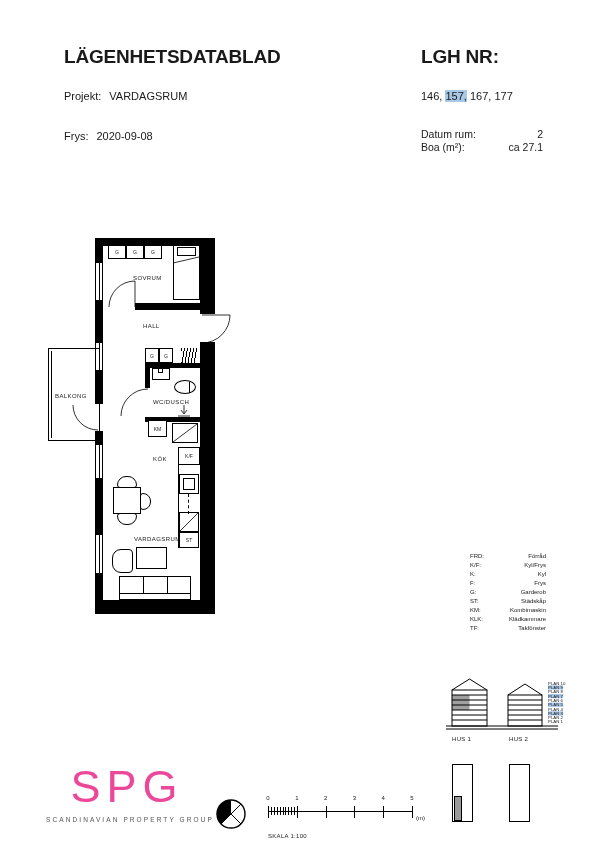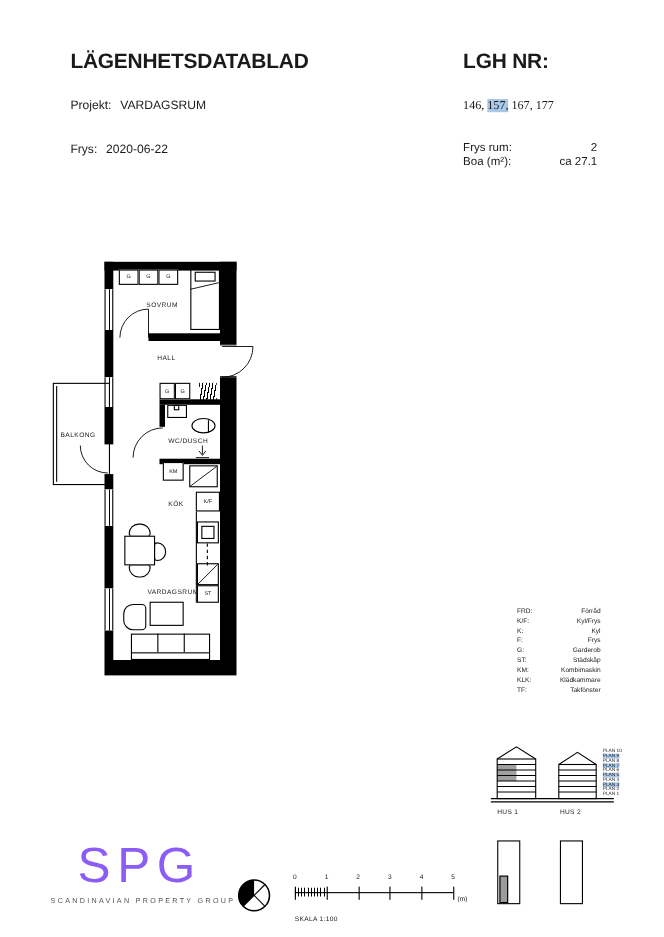--- a/index.html
+++ b/index.html
@@ -26,45 +26,45 @@
   #floorcol{position:absolute;left:548px;top:681px;transform:scale(0.72);transform-origin:top left;}
   .floor-row{font-size:6px;line-height:6px;white-space:nowrap;width:fit-content;}
   .floor-row.hl{background:var(--hl,#a9c7e7);}
   .fprint{position:absolute;border:1.5px solid #000;background:#fff;box-sizing:border-box;}
   
   .ticknum{position:absolute;font-size:6px;width:10px;text-align:center;}
   .tickline{position:absolute;width:1px;height:12px;background:#000;}
   .tiny{font-size:6px;white-space:nowrap;}
   
   #logo{position:absolute;left:46px;top:764px;width:162px;text-align:center;}
-  #logo-text{font-size:45px;letter-spacing:6px;color:#8b5cf6;line-height:1;}
+  #logo-text{font-size:45px;letter-spacing:6px;color:#ec4899;line-height:1;}
   #logo-sub{margin-top:7px;font-size:6.5px;letter-spacing:2.1px;color:#555;white-space:nowrap;}
 </style>
 </head>
 <body style="--hl: #a9c7e7;">
 
 <div id="page">
 
   <div class="abs h-title" style="left:64px;top:46px;">LÄGENHETSDATABLAD</div>
   <div class="abs h-title" style="left:421px;top:46px;">LGH NR:</div>
 
   <div class="abs row-sm" style="left:64px;top:90px;">
     <span class="lbl-gap">Projekt:</span><span>VARDAGSRUM</span>
   </div>
 
-  <div class="abs row-sm" style="left:421px;top:90px;font-family:Liberation Serif, serif;">
+  <div class="abs row-sm" style="left:421px;top:90px;">
     <span>146, </span><span class="hlspan">157,</span><span> 167, 177</span>
   </div>
 
   <div class="abs row-sm" style="left:64px;top:130px;">
-    <span class="lbl-gap">Frys:</span><span>2020-06-22</span>
+    <span class="lbl-gap">Frys:</span><span>2020-09-08</span>
   </div>
 
   <div class="abs flexrow" style="left:421px;top:128px;width:122px;">
-    <span>Frys rum:</span>
+    <span>Datum rum:</span>
       <span>2</span>
   </div>
   <div class="abs flexrow" style="left:421px;top:141px;width:122px;">
     <span>Boa (m²):</span>
       <span>ca 27.1</span>
   </div>
 
   <div id="plan">
 
     <div class="abs b" style="left:47px;top:2px;width:120px;height:8px;"></div>

